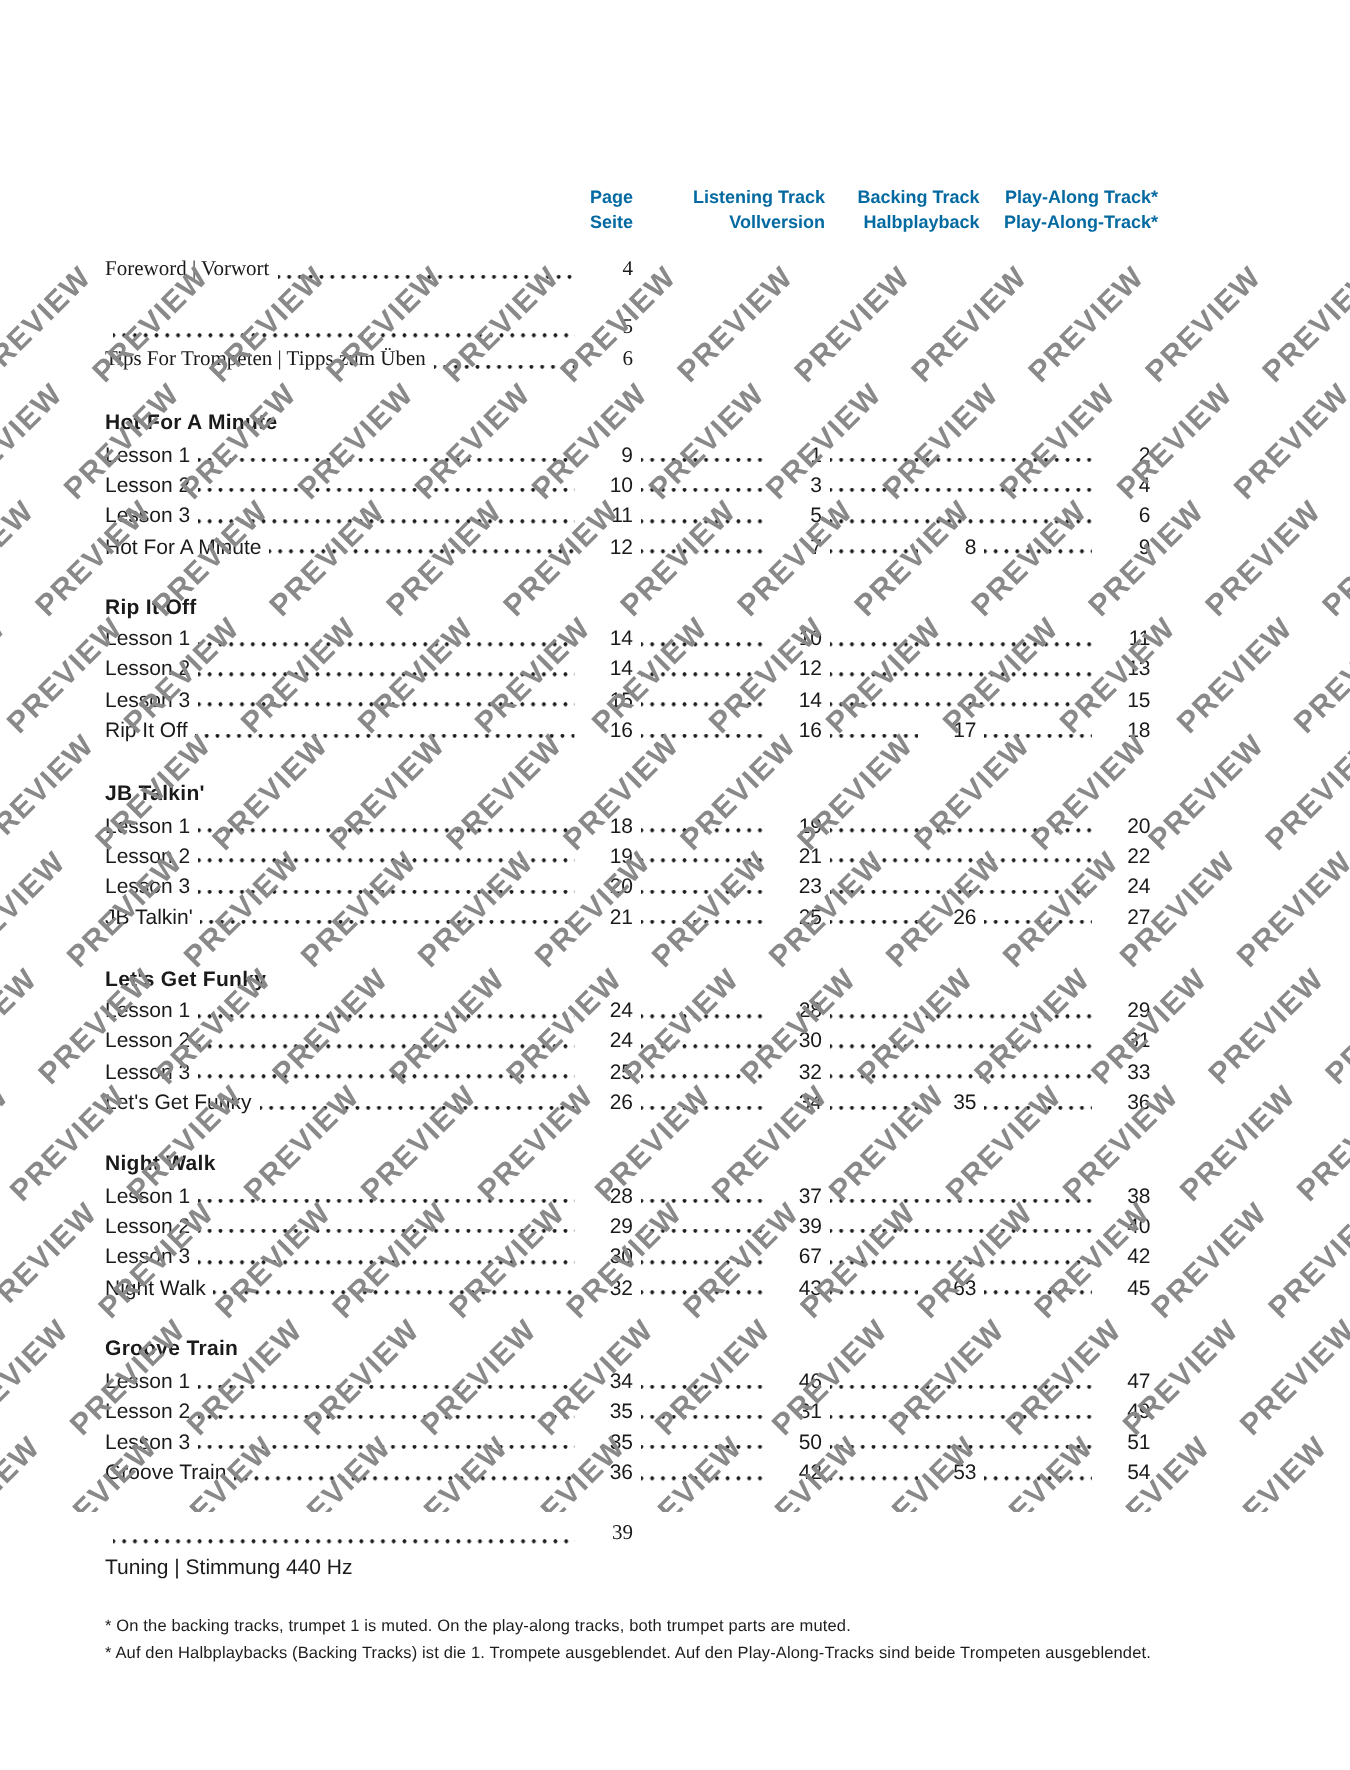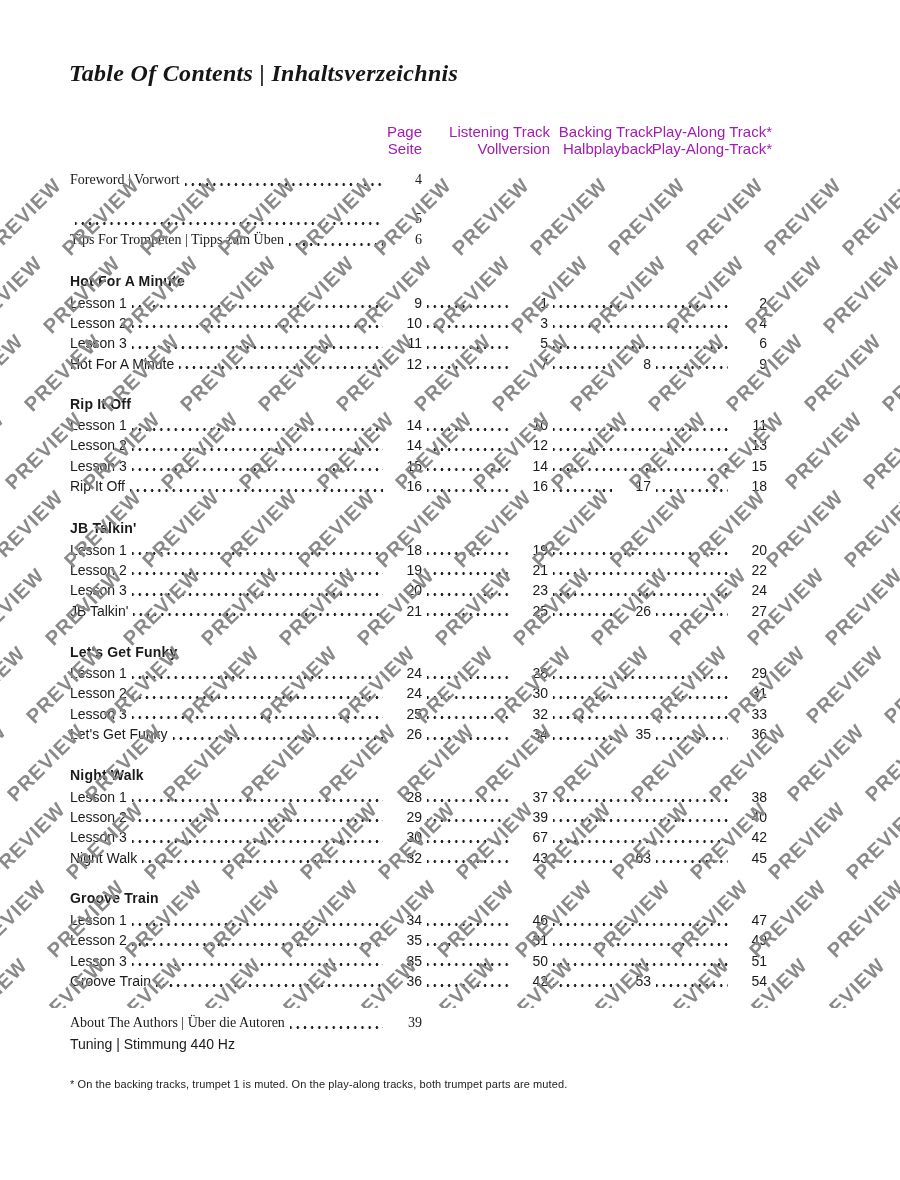--- a/index.html
+++ b/index.html
@@ -13,22 +13,22 @@
   }
   .title{
     position:absolute;left:69px;top:60px;
     font-family:"Liberation Serif", serif;
     font-style:italic;font-weight:bold;
     font-size:24px;letter-spacing:.3px;
     color:#161616;white-space:nowrap;
   }
   .col-header{
     position:absolute;top:123px;
-    text-align:right;font-size:15px;line-height:17px;
-    color:#a21caf;white-space:nowrap;
+    text-align:right;font-size:12px;line-height:17px;
+    color:#0369a1;white-space:nowrap;font-weight:bold;
   }
   .toc-row{
     position:absolute;left:70px;width:697px;height:20px;
     display:flex;align-items:center;
     font-size:14px;line-height:20px;white-space:nowrap;
   }
   .toc-row.short{width:352px;font-family:Liberation Serif, serif;}
   .toc-row .lbl{flex:0 0 auto;}
   .section-head{
     position:absolute;left:70px;height:20px;
@@ -65,21 +65,20 @@
     position:absolute;
     transform:translate(-50%,-50%) rotate(-45deg);
     font-size:20px;font-weight:bold;letter-spacing:1px;
     white-space:nowrap;
   }
 </style>
 </head>
 <body>
 
 <div class="page">
-  <div class="title">Table Of Contents | Inhaltsverzeichnis</div>
 
   <div id="col-headers">
       <div class="col-header" style="right: 478px;">
         <div>Page</div>
         <div>Seite</div>
       </div>
       <div class="col-header" style="right: 350px;">
         <div>Listening Track</div>
         <div>Vollversion</div>
       </div>
@@ -336,29 +335,29 @@
         <div class="leader grow"></div>
         <span class="num">36</span>
         <div class="leader fix" style="width: 92px;"></div>
         <span class="num">42</span>
         <div class="leader fix" style="width: 69px;"></div>
         <span class="num">53</span>
         <div class="leader fix" style="width: 82px;"></div>
         <span class="num">54</span>
       </div>
       <div class="toc-row short" style="top: 1013px;">
-        <span class="lbl">About The Authors | Über die Autoren</span>
         <div class="leader grow"></div>
         <span class="num">39</span>
       </div>
     </div>
 
   <div class="plain-line" id="tuning-line" style="top:1034px">Tuning | Stimmung  440 Hz</div>
 
   <div class="footnote" style="top:1077px">* On the backing tracks, trumpet 1 is muted. On the play-along tracks, both trumpet parts are muted.</div>
+  <div class="footnote" style="top:1095px">* Auf den Halbplaybacks (Backing Tracks) ist die 1. Trompete ausgeblendet. Auf den Play-Along-Tracks sind beide Trompeten ausgeblendet.</div>
 
   <div class="wm-layer" id="wm-layer">
       <span class="wm" style="left: 23px; top: 47px; color: rgb(137, 137, 137);">PREVIEW</span>
       <span class="wm" style="left: 101px; top: 47px; color: rgb(137, 137, 137);">PREVIEW</span>
       <span class="wm" style="left: 179px; top: 47px; color: rgb(137, 137, 137);">PREVIEW</span>
       <span class="wm" style="left: 257px; top: 47px; color: rgb(137, 137, 137);">PREVIEW</span>
       <span class="wm" style="left: 335px; top: 47px; color: rgb(137, 137, 137);">PREVIEW</span>
       <span class="wm" style="left: 413px; top: 47px; color: rgb(137, 137, 137);">PREVIEW</span>
       <span class="wm" style="left: 491px; top: 47px; color: rgb(137, 137, 137);">PREVIEW</span>
       <span class="wm" style="left: 569px; top: 47px; color: rgb(137, 137, 137);">PREVIEW</span>

